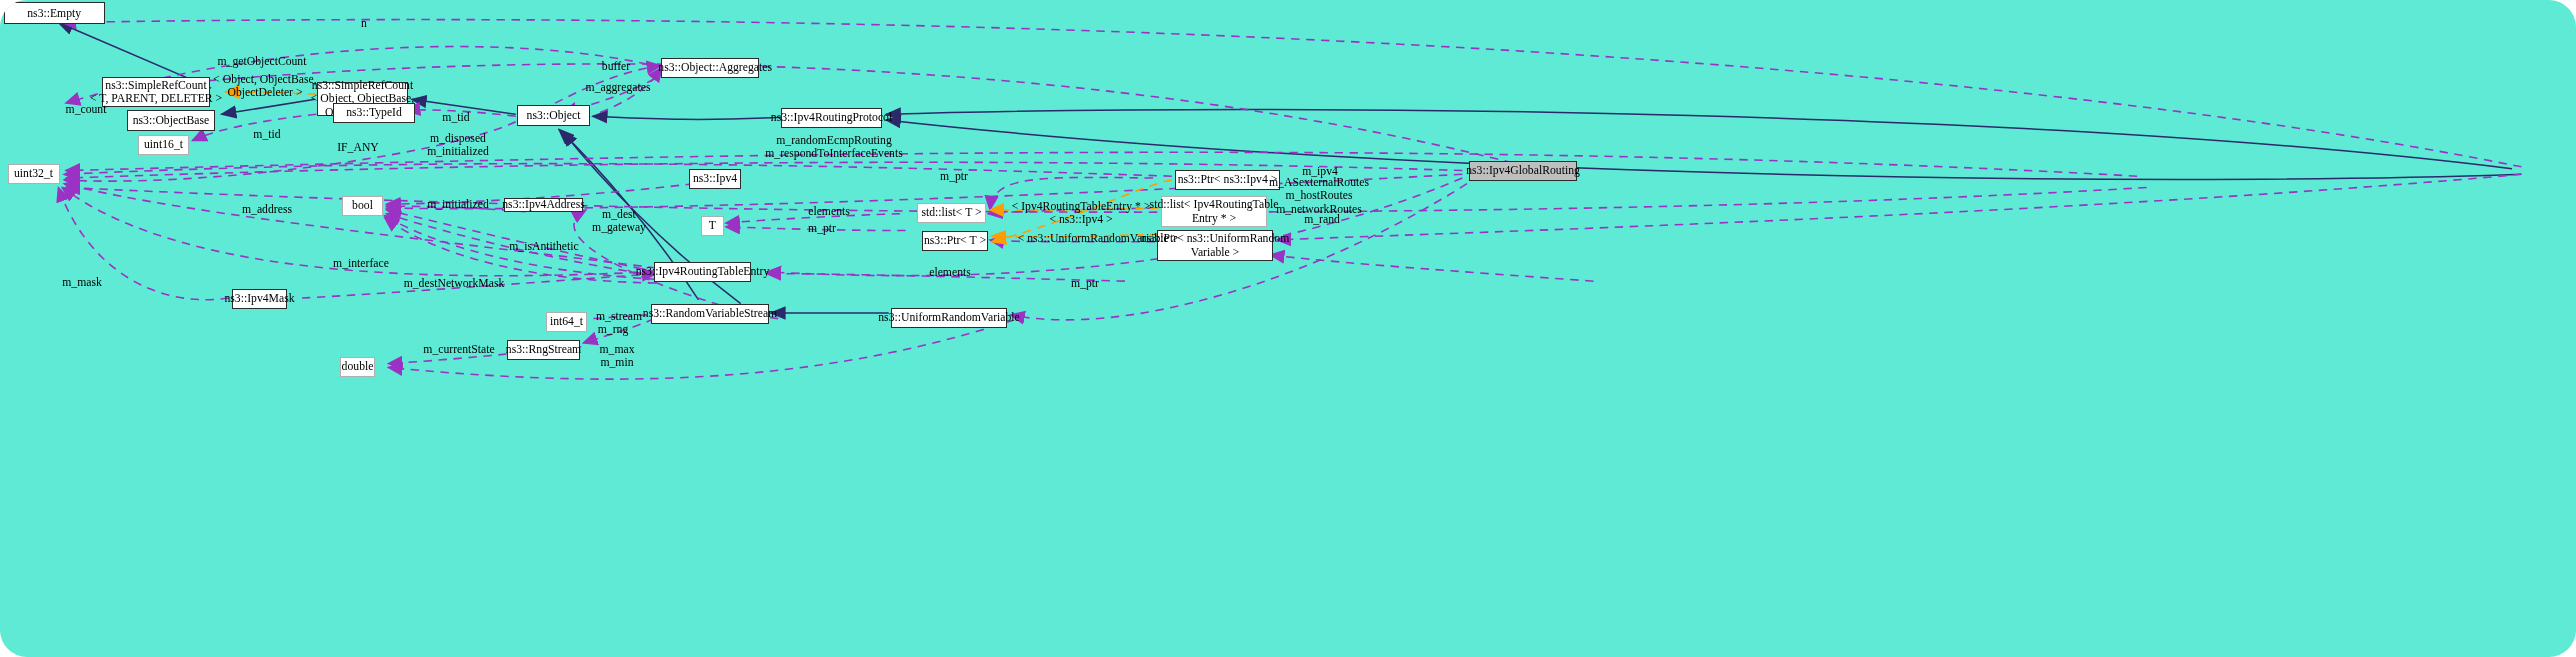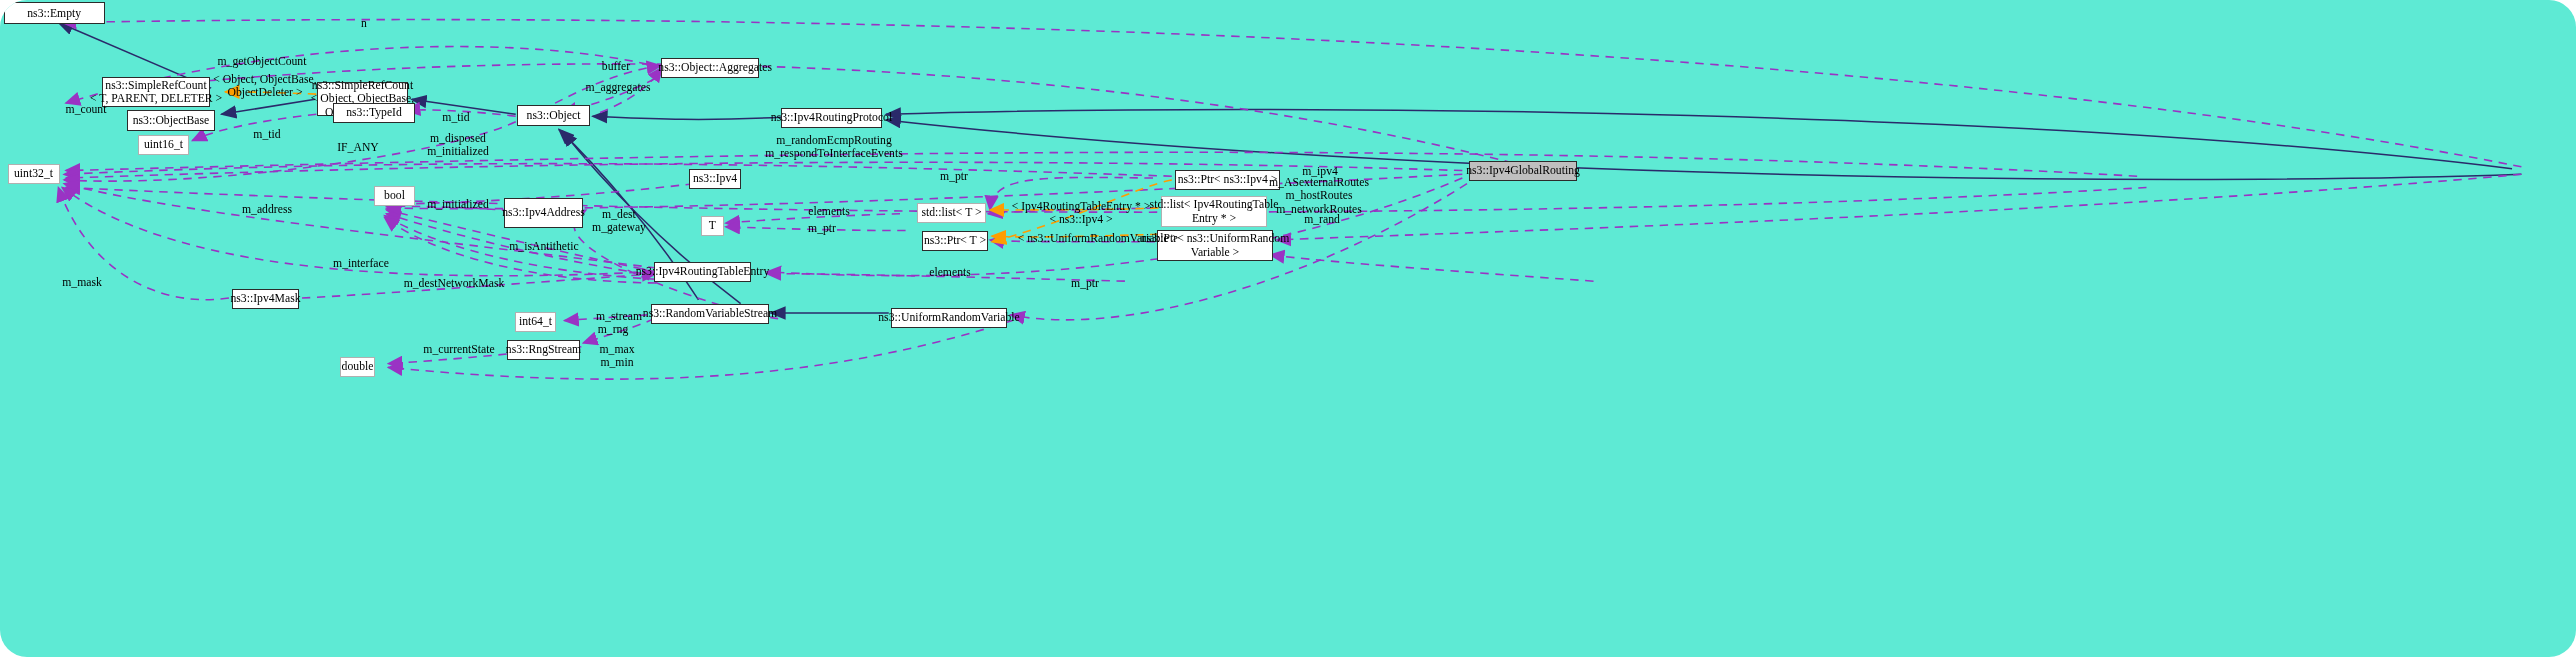--- a/index.html
+++ b/index.html
@@ -152,30 +152,30 @@
 &lt; T, PARENT, DELETER &gt;</div>
     <div class="node strong" style="left:127px;top:110px;width:88px;height:20.6px;">ns3::ObjectBase</div>
     <div class="node strong" style="left:317px;top:82px;width:91px;height:34px;">ns3::SimpleRefCount
 &lt; Object, ObjectBase,
 ObjectDeleter &gt;</div>
     <div class="node light" style="left:7.5px;top:164px;width:52px;height:19.7px;">uint32_t</div>
     <div class="node light" style="left:138px;top:135px;width:51px;height:19.7px;">uint16_t</div>
     <div class="node strong" style="left:333px;top:103px;width:82px;height:19.7px;">ns3::TypeId</div>
     <div class="node strong" style="left:517px;top:105px;width:73px;height:20.6px;">ns3::Object</div>
     <div class="node strong" style="left:661px;top:58px;width:98px;height:19.7px;padding-left:14px;">ns3::Object::Aggregates</div>
-    <div class="node light" style="left:342px;top:186px;width:41px;height:19.7px;margin-left:32px;">bool</div>
-    <div class="node strong" style="left:504px;top:198px;width:79px;height:30px;">ns3::Ipv4Address</div>
+    <div class="node light" style="left:342px;top:196px;width:41px;height:19.7px;">bool</div>
+    <div class="node strong" style="left:504px;top:198px;width:79px;height:14px;">ns3::Ipv4Address</div>
     <div class="node strong" style="left:689px;top:169px;width:52px;height:19.7px;">ns3::Ipv4</div>
     <div class="node light" style="left:701px;top:216px;width:22.5px;height:19.7px;">T</div>
     <div class="node strong" style="left:781px;top:108px;width:101px;height:19.7px;">ns3::Ipv4RoutingProtocol</div>
     <div class="node light" style="left:917px;top:203px;width:69px;height:19.7px;">std::list&lt; T &gt;</div>
     <div class="node strong" style="left:922px;top:231px;width:66px;height:19.7px;">ns3::Ptr&lt; T &gt;</div>
     <div class="node strong" style="left:654px;top:262px;width:97px;height:19.7px;">ns3::Ipv4RoutingTableEntry</div>
-    <div class="node strong" style="left:232px;top:289px;width:67px;height:19.7px;">ns3::Ipv4Mask</div>
-    <div class="node light" style="left:515px;top:312px;width:41px;height:19.7px;">int64_t</div>
+    <div class="node strong" style="left:232px;top:289px;width:55px;height:19.7px;">ns3::Ipv4Mask</div>
+    <div class="node light" style="left:546px;top:312px;width:41px;height:19.7px;">int64_t</div>
     <div class="node strong" style="left:507px;top:340px;width:73px;height:19.7px;">ns3::RngStream</div>
     <div class="node light" style="left:340px;top:357px;width:35px;height:19.7px;">double</div>
     <div class="node strong" style="left:651px;top:304px;width:118px;height:19.7px;">ns3::RandomVariableStream</div>
     <div class="node strong" style="left:891px;top:308px;width:116px;height:19.7px;">ns3::UniformRandomVariable</div>
     <div class="node strong" style="left:1175px;top:170px;width:105px;height:19.7px;">ns3::Ptr&lt; ns3::Ipv4 &gt;</div>
     <div class="node light" style="left:1161px;top:196px;width:106px;height:31px;">std::list&lt; Ipv4RoutingTable
 Entry * &gt;</div>
     <div class="node strong" style="left:1157px;top:230px;width:116px;height:31px;">ns3::Ptr&lt; ns3::UniformRandom
 Variable &gt;</div>
     <div class="node focus" style="left:1469px;top:161px;width:108px;height:19.7px;">ns3::Ipv4GlobalRouting</div>

